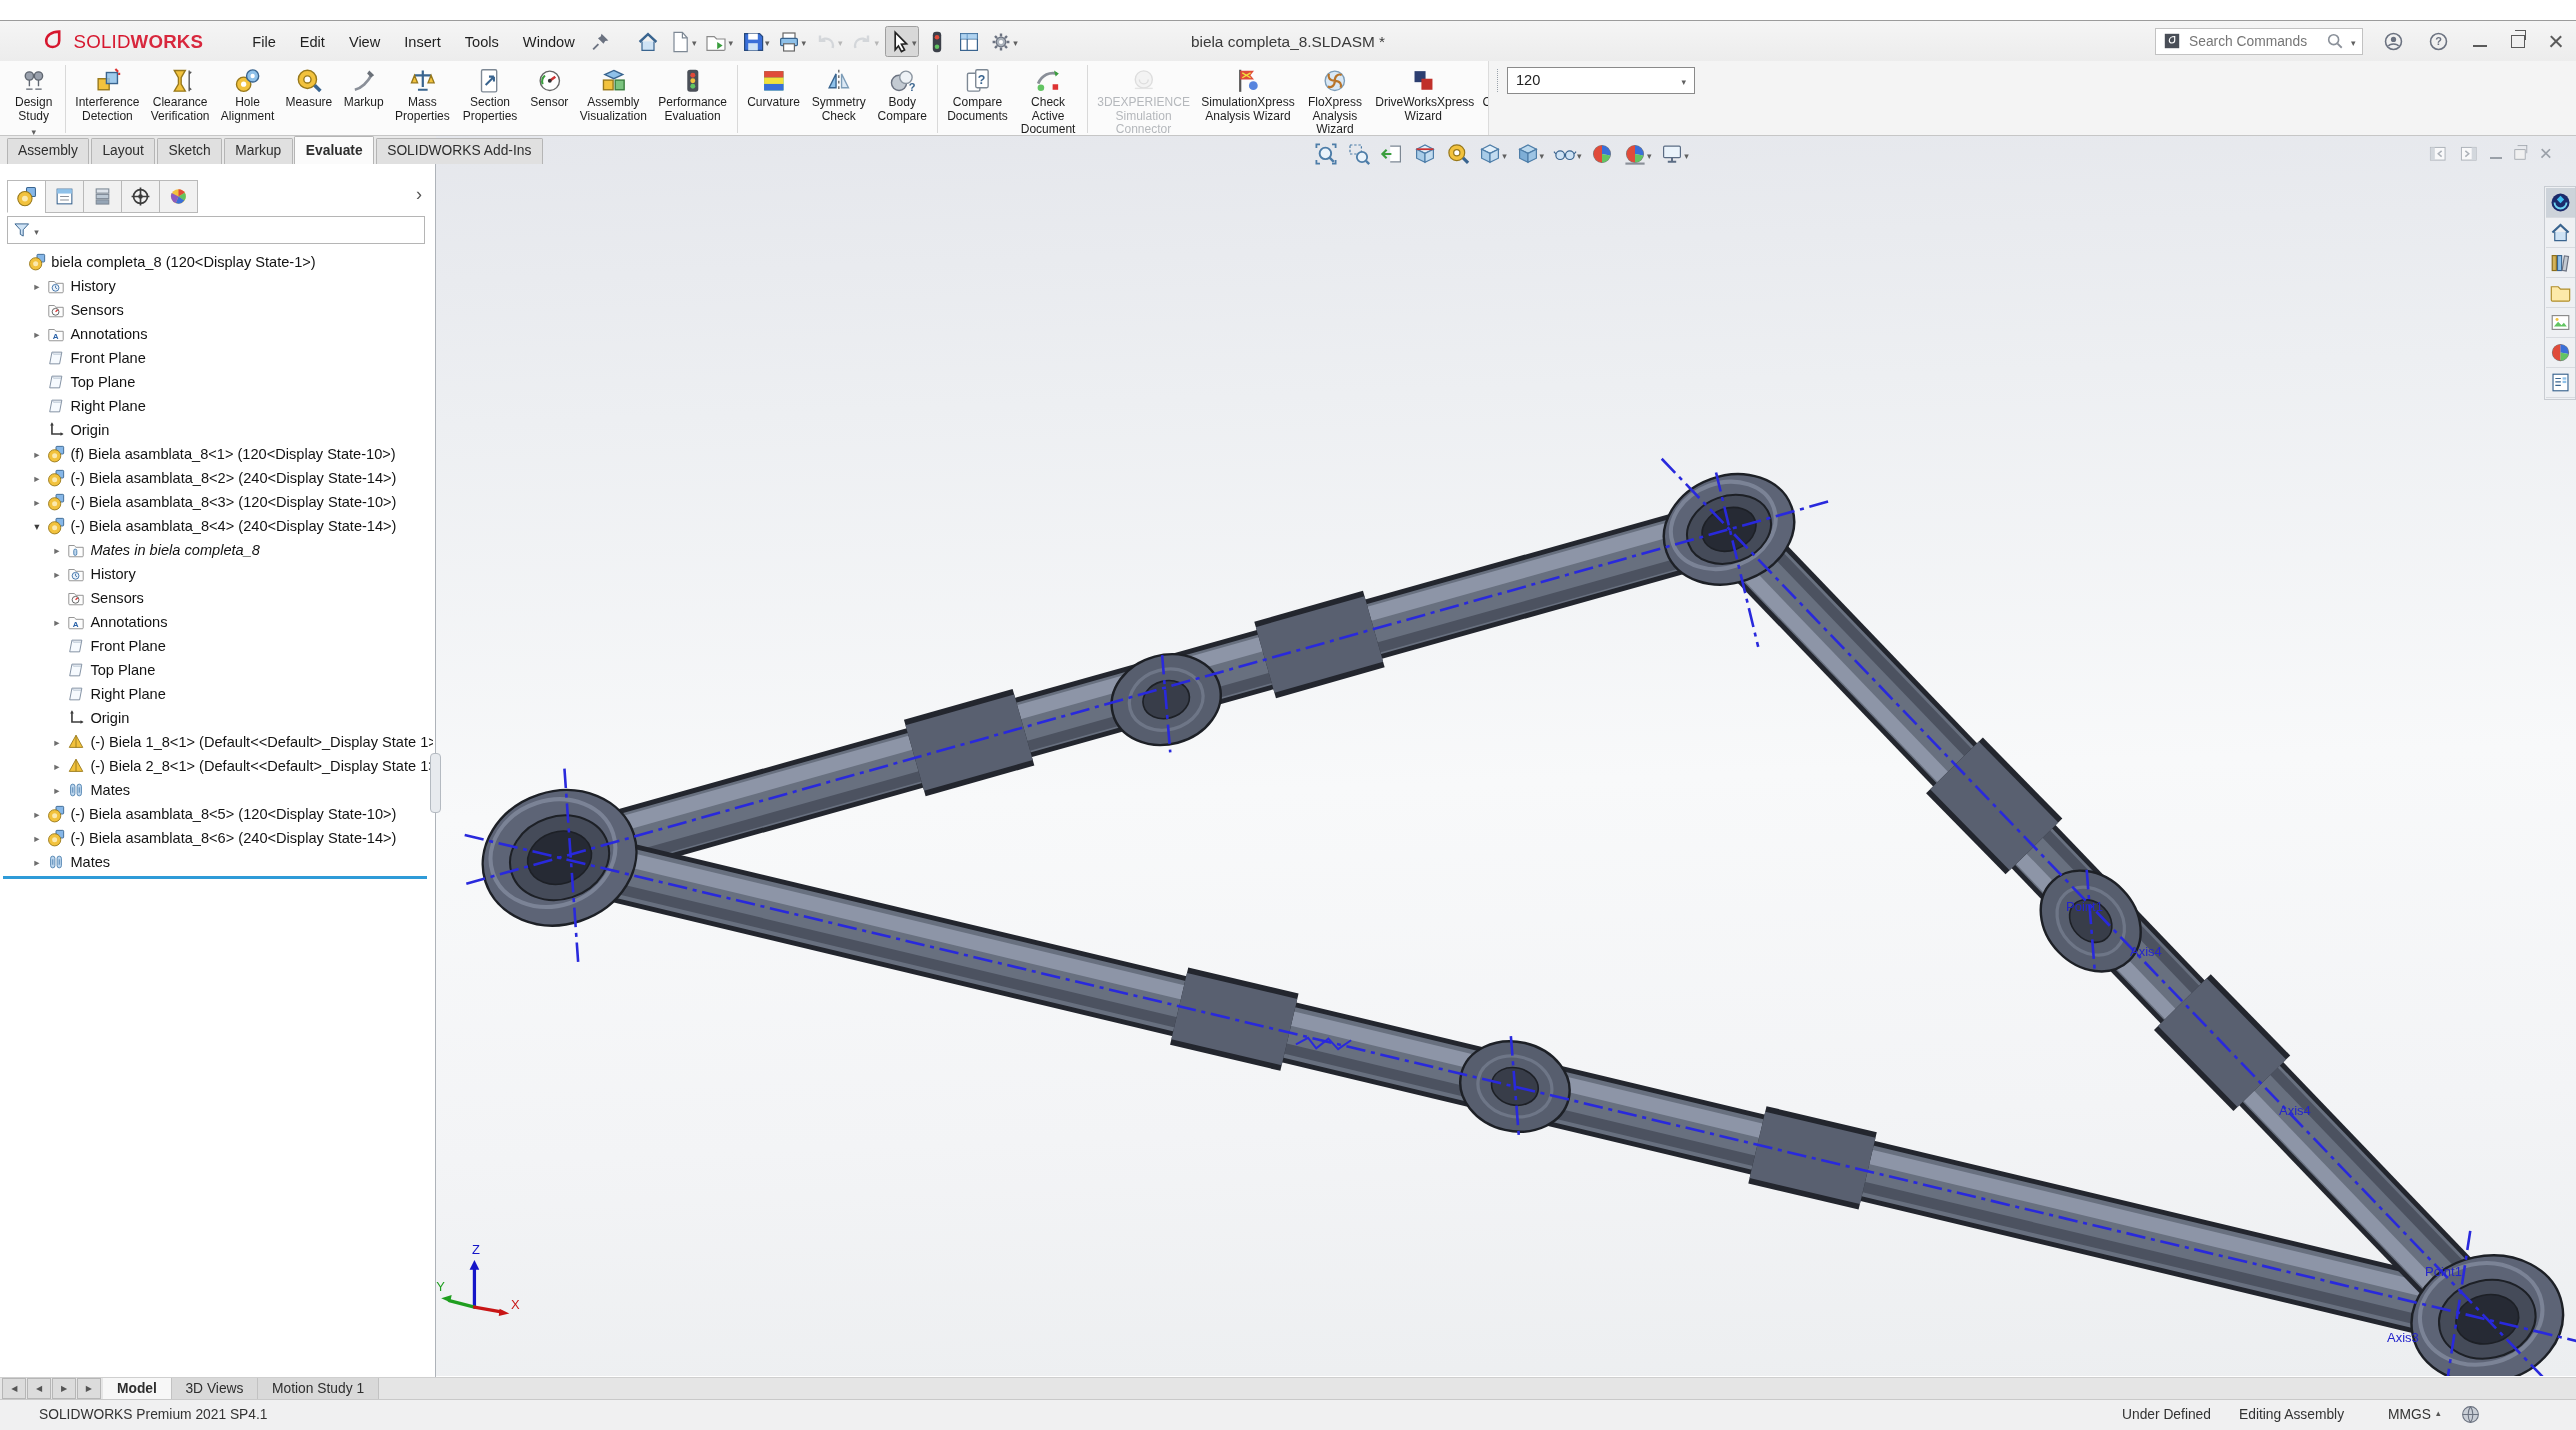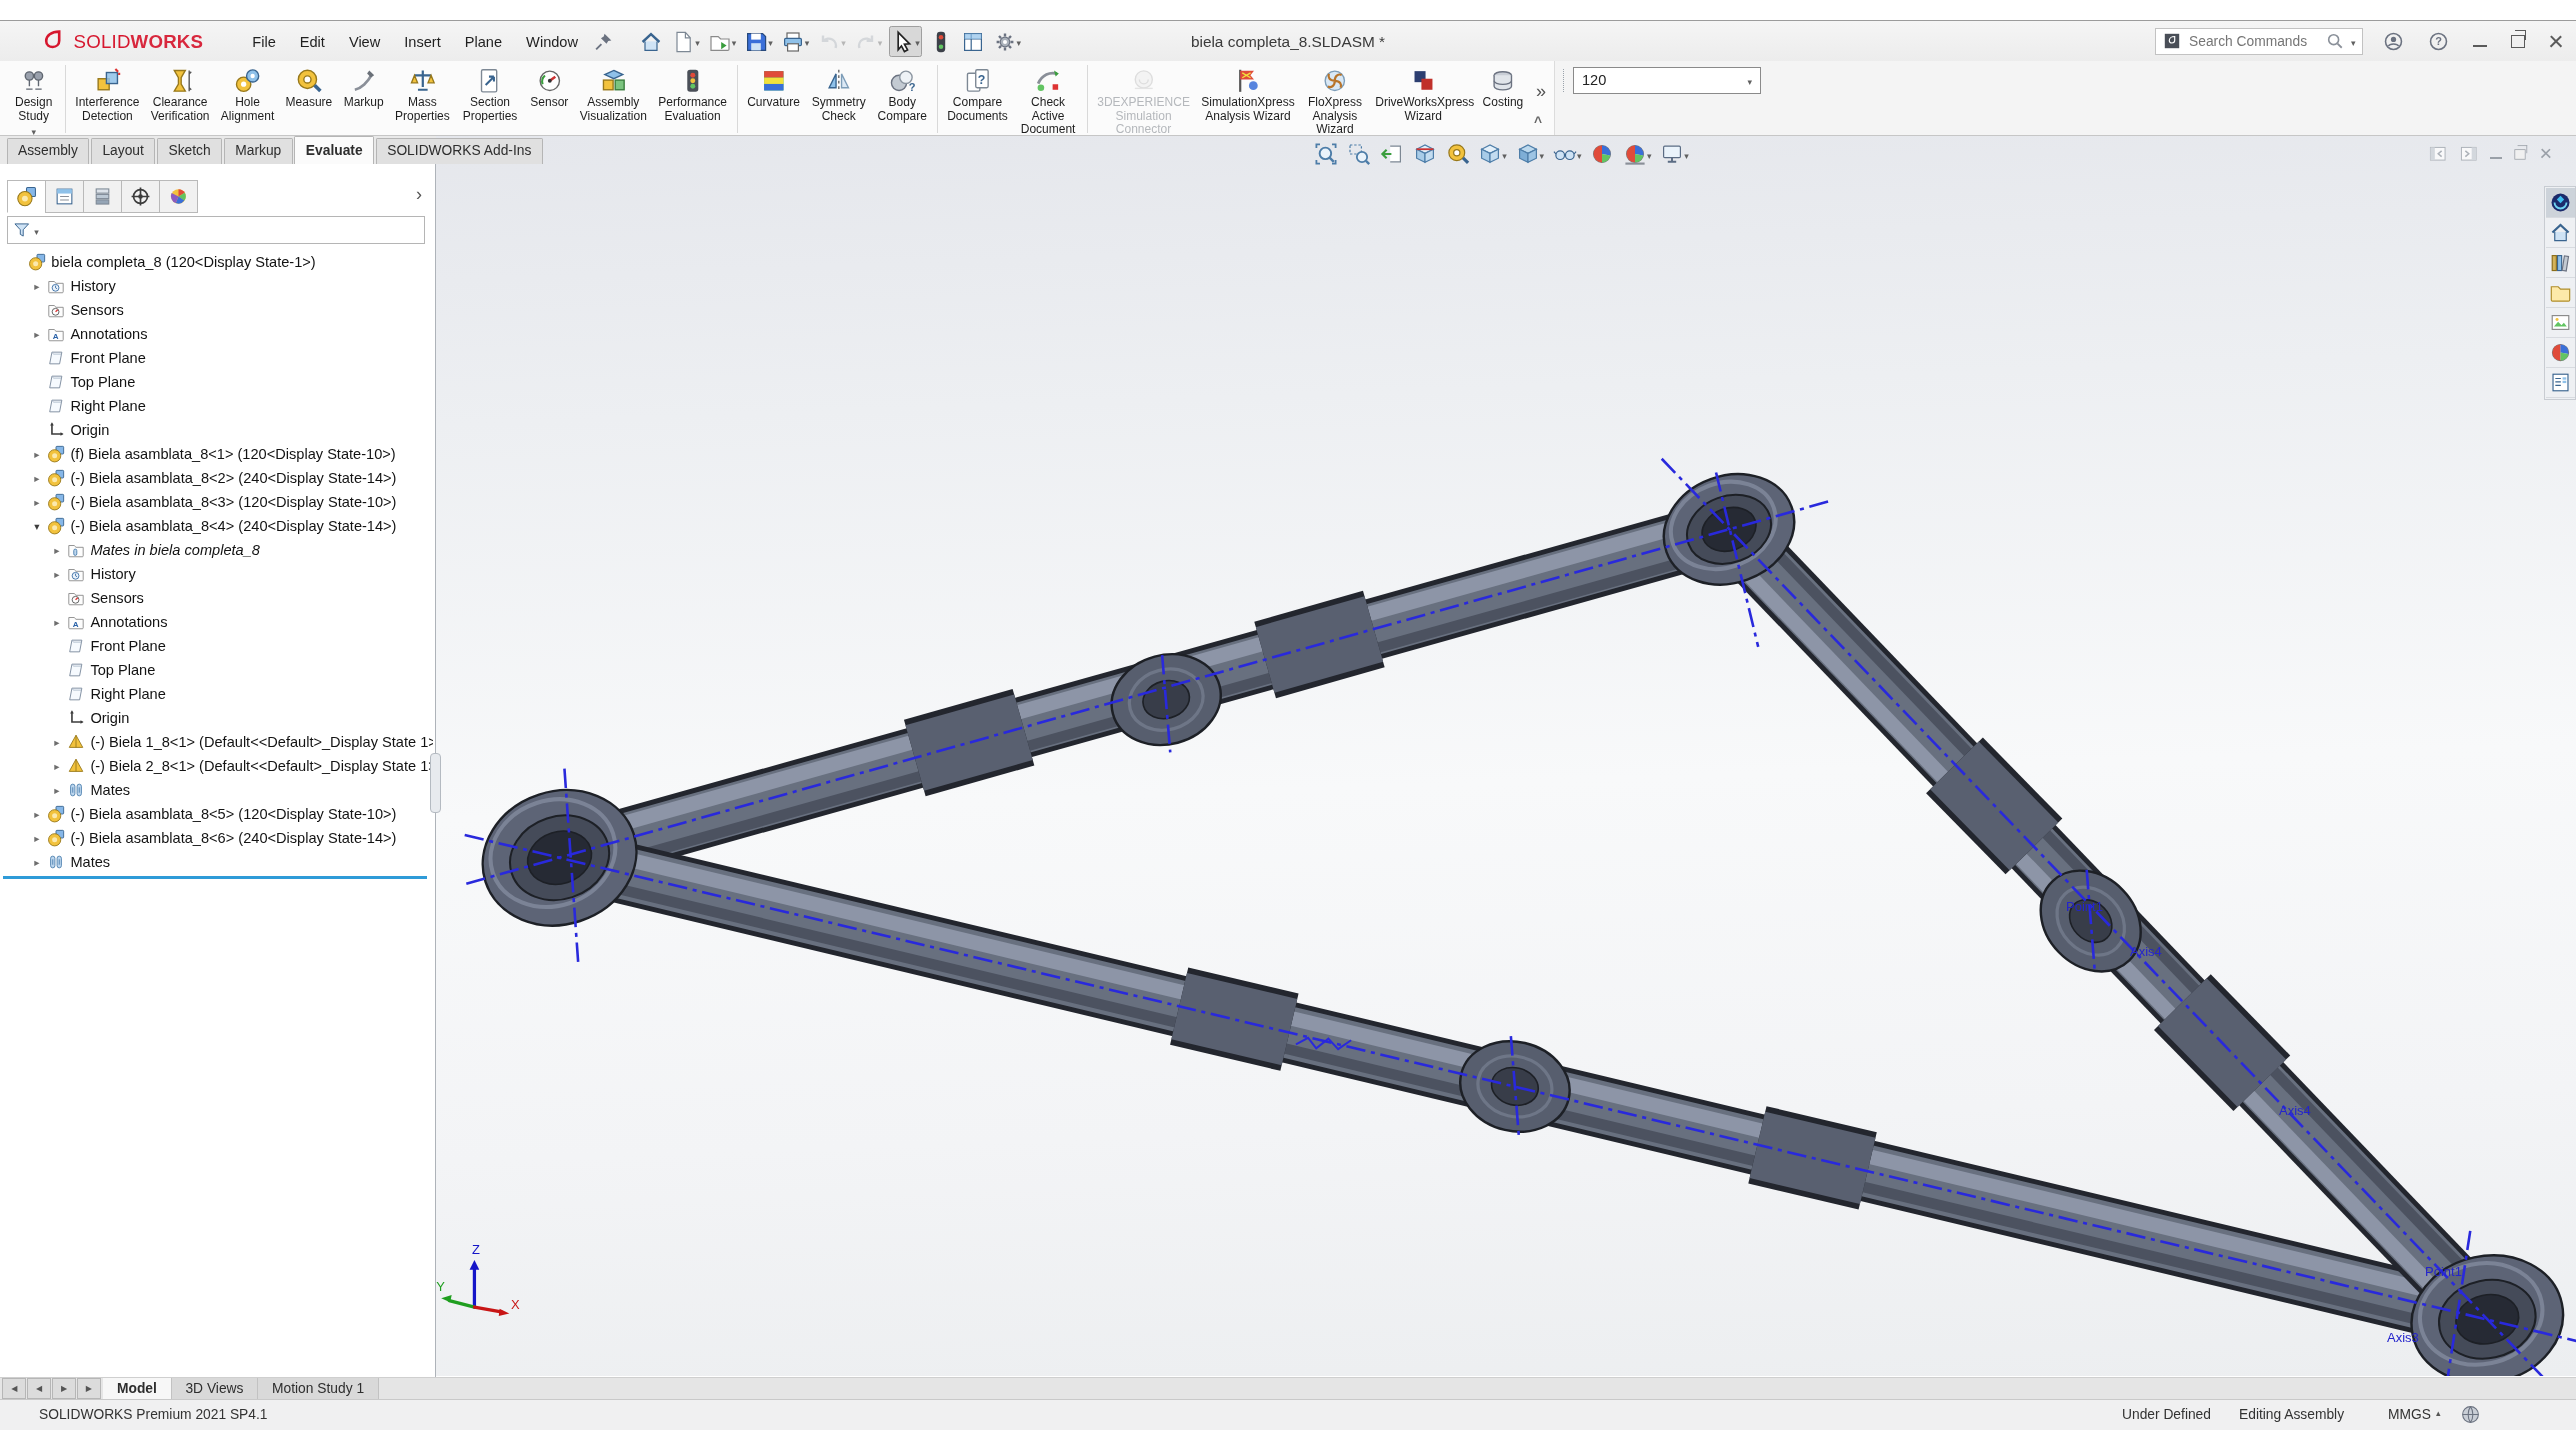--- a/index.html
+++ b/index.html
@@ -41,21 +41,21 @@
   .ribbon{position:absolute;left:0;top:61px;width:100%;height:75px;background:#fbfbfb;border-bottom:0.8px solid #c6c6c6;box-sizing:border-box}
   .rib-left{position:absolute;left:0;top:0;height:100%;width:1529px;display:flex;align-items:flex-start;padding:2.4px 0 0 6.5px;box-sizing:border-box}
   .rbtn{display:flex;flex-direction:column;align-items:center;height:68px;padding:3.2px 5.7px;border-radius:2.4px;box-sizing:border-box}
   .rbtn .i{width:27.6px;height:27.6px;margin-bottom:1.6px;flex:none}
   .rbtn .lbl{font-size:12px;line-height:13.8px;text-align:center;color:#1e1e1e;max-width:96px}
   .rbtn.disabled .lbl{color:#b5b8bc}
   .rbtn.disabled .i{filter:grayscale(1);opacity:.45}
   .rsep{width:0.8px;background:#d9d9d9;align-self:stretch;margin:1.6px 4px;flex:none}
   .rib-overflow{position:absolute;left:1536px;top:19.5px;font-size:18px;color:#555}
   .rib-collapse{position:absolute;left:1534px;top:54px;font-size:13.8px;font-weight:700;color:#666}
-  .rib-right{position:absolute;left:1554px;top:0;right:0;height:100%;background:#f4f4f4;border-left:0.8px solid #dcdcdc}
+  .rib-right{position:absolute;left:1488px;top:0;right:0;height:100%;background:#f4f4f4;border-left:0.8px solid #dcdcdc}
   .combo{position:absolute;left:18px;top:5.7px;width:188px;height:27.6px;background:#fff;border:0.8px solid #8a8a8a;
          display:flex;align-items:center;justify-content:space-between;padding:0 8px;font-size:14.6px;color:#222;box-sizing:border-box}
   .combo-grip{position:absolute;left:8px;top:8px;height:23px;border-left:1.6px dotted #9aa2ab}
   
   .tabband{position:absolute;left:0;top:136px;width:436px;height:27.6px;background:#e9e9e9;z-index:5}
   .tabstrip{position:absolute;left:0;top:136px;height:27.6px;display:flex;align-items:flex-end;padding-left:6.5px;z-index:6}
   .tab{font-size:13.8px;color:#2e2e2e;background:#e0e0e0;border:0.8px solid #b5b5b5;border-bottom:0;
        padding:4px 10.5px 5.7px;margin-right:1.6px;border-radius:1.6px 1.6px 0 0;white-space:nowrap}
   .tab.active{background:#fbfbfb;font-weight:700;padding-top:5.7px;margin-top:-1.6px}
   
@@ -125,21 +125,21 @@
             <path d="M14 2c-6 0-10 3.2-10 7.2 0 3 2.4 4.6 5 4.6 2.9 0 5-2 5-4.8V2z" fill="none" stroke="#d6172e" stroke-width="2"></path>
           </svg>
         </span>
       <span class="logo-text"><b class="w1">SOLID</b><span class="w2">WORKS</span></span>
     </div>
     <div class="menubar" id="menubar">
         <span class="menu-item">File</span>
         <span class="menu-item">Edit</span>
         <span class="menu-item">View</span>
         <span class="menu-item">Insert</span>
-        <span class="menu-item">Plane</span>
+        <span class="menu-item">Tools</span>
         <span class="menu-item">Window</span>
       </div>
     <span class="pin i">
         <svg viewBox="0 0 20 20">
           <path d="M11 2.5l6.5 6.5-3 .6-1.6 2.6L7.6 6.9l2.6-1.6z" fill="#6b7280"></path>
           <path d="M8 12.5L3 17.5" stroke="#6b7280" stroke-width="1.8"></path>
         </svg>
       </span>
     <div class="qat" id="qat">
         <span class="qbtn">

